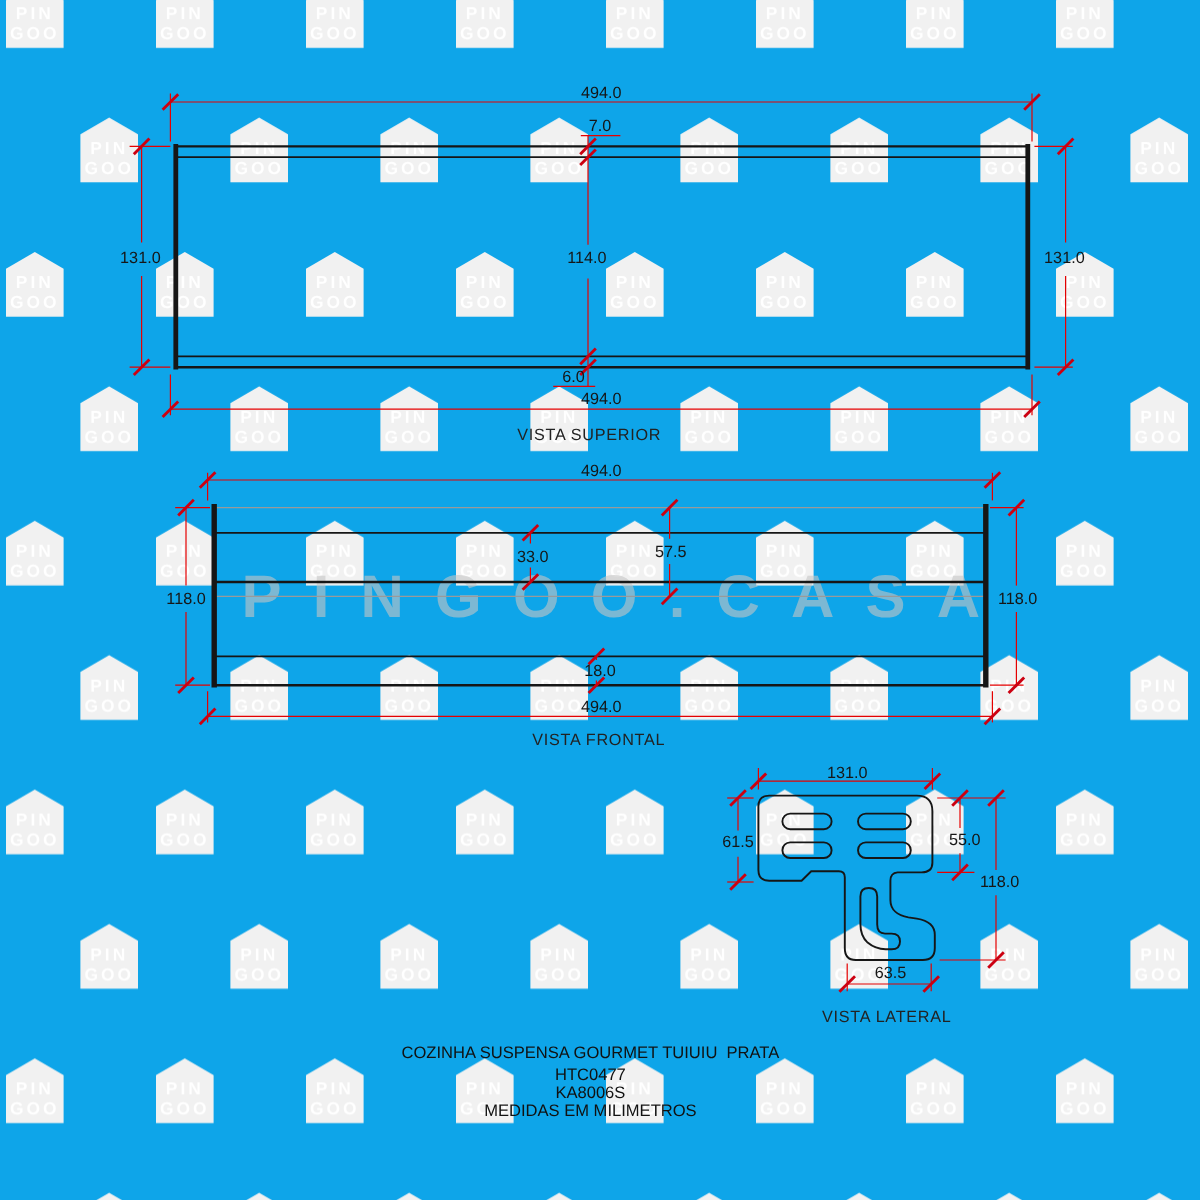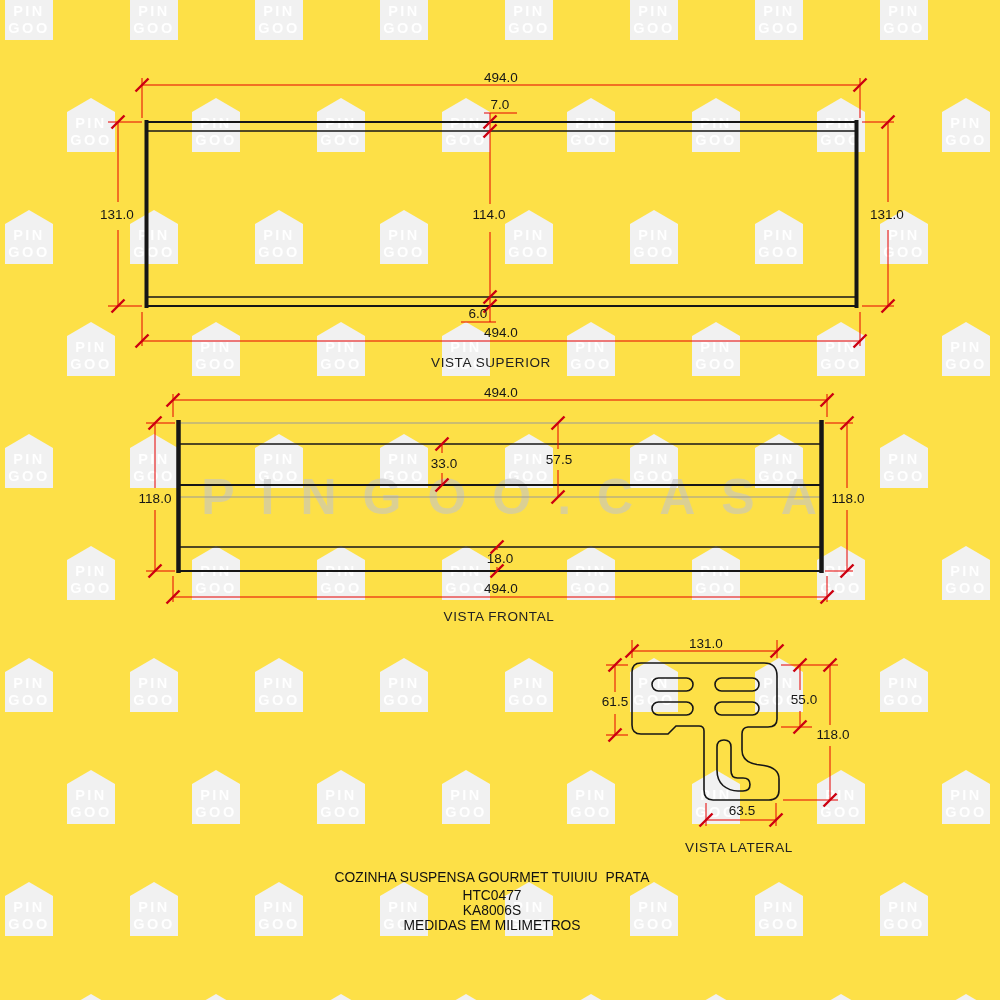--- a/index.html
+++ b/index.html
@@ -1,16 +1,16 @@
 <!DOCTYPE html>
 <html><head>
 <meta charset="utf-8">
 <style>
   html,body { margin:0; padding:0; background:#ffffff; }
-  .stage { width:1000px; height:1000px; position:relative; background:#fde047; overflow:hidden; }
+  .stage { width:1000px; height:1000px; position:relative; background:#0ea5e9; overflow:hidden; }
   svg { display:block; }
   svg text { font-family:"Liberation Sans","DejaVu Sans",sans-serif; fill:#161616; white-space:pre; }
   .dim-text   { font-size:13.5px; }
   .title-text { font-size:13.5px; letter-spacing:.6px; fill:#222; }
   .footer-text{ font-size:13.8px; fill:#111; }
   .bk  { stroke:#161616; fill:none; }
   .gy  { stroke:#9a9a9a; fill:none; stroke-width:1.1; }
   .rd  { stroke:#e60000; fill:none; stroke-width:1; }
   .tick{ stroke:#cc0011; stroke-width:2.4; fill:none; }
   .wm-house { fill:#f1f1f1; }

